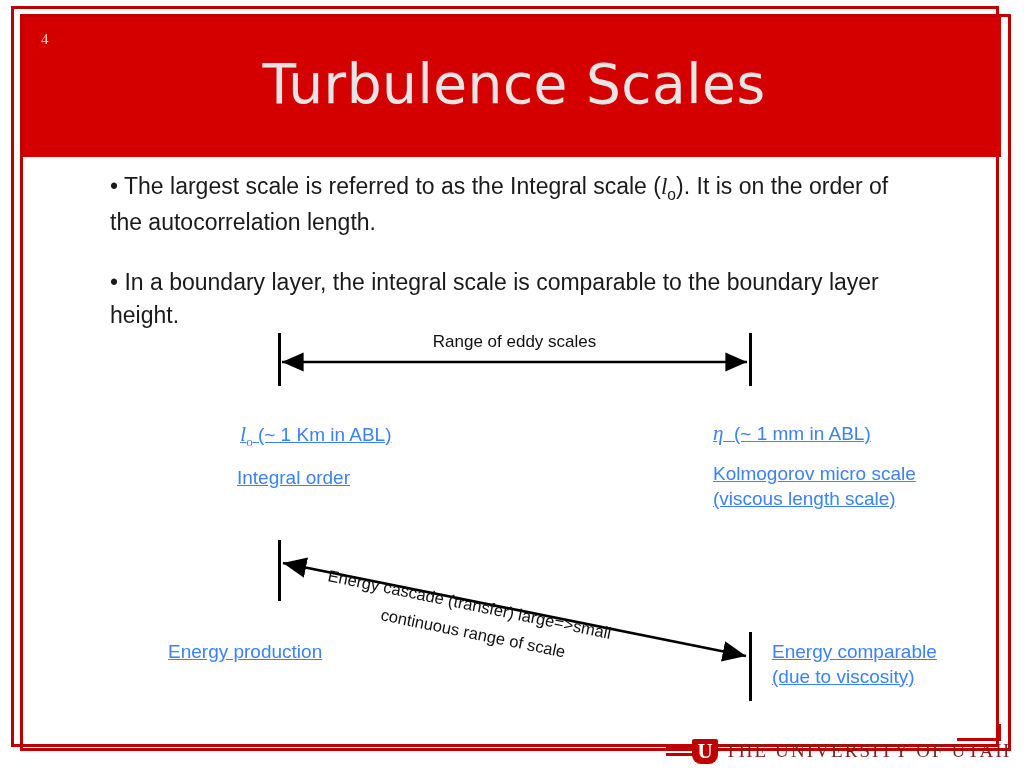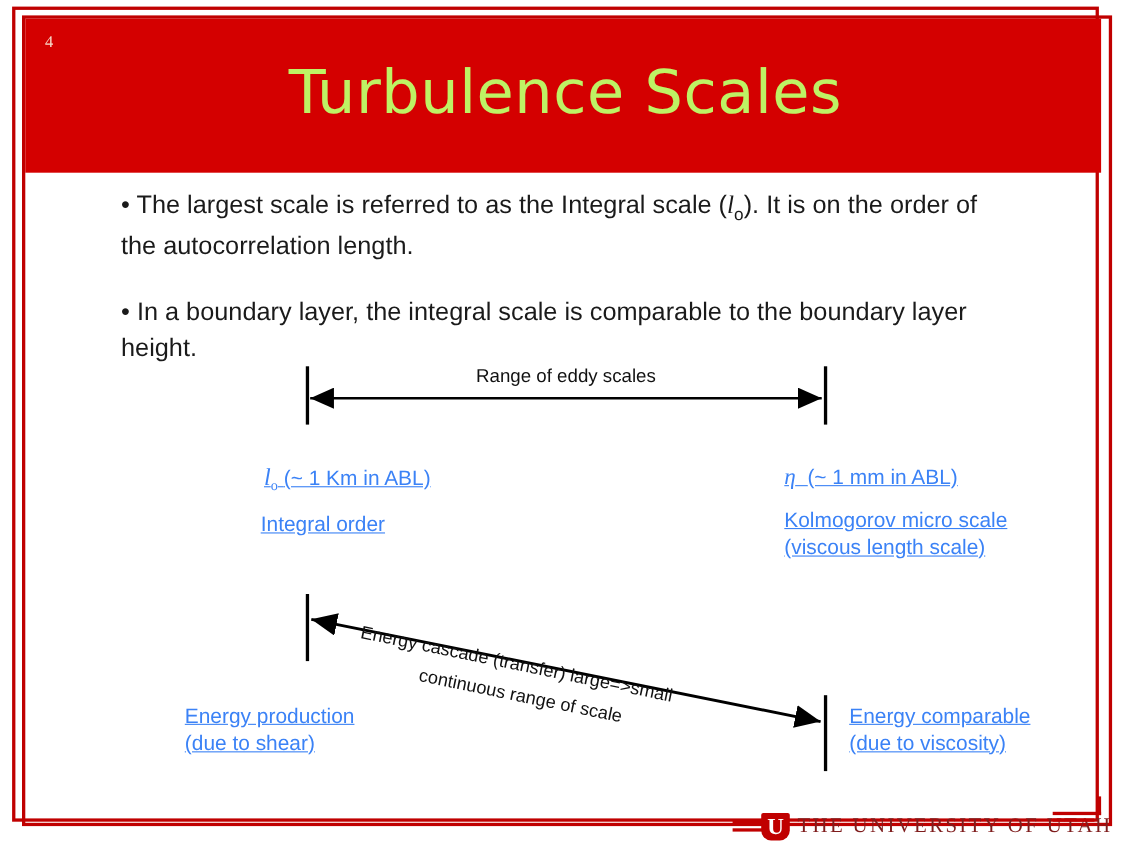--- a/index.html
+++ b/index.html
@@ -43,21 +43,21 @@
     position: absolute;
     left: 18px; top: 14px;
     font-size: 15px;
     color: #f7d9c8;
     font-family: "Liberation Serif", serif;
   }
   .slide-title {
     position: absolute;
     left: 4px; right: 0; top: 40px;
     text-align: center;
-    color: #bef264;
+    color: #e5e5e5;
     font-size: 55px;
     font-weight: 400;
     letter-spacing: 0.5px;
     font-family: "DejaVu Sans", sans-serif;
     line-height: 1.0;
   }
 
   
   .bullets {
     position: absolute;
@@ -212,21 +212,20 @@
     <div class="lbl lbl-kolmo">
       <div>Kolmogorov micro scale</div>
       <div>(viscous length scale)</div>
     </div>
 
     <div class="cascade-text cascade-line1">Energy cascade (transfer) large=&gt;small</div>
     <div class="cascade-text cascade-line2">continuous range of scale</div>
 
     <div class="lbl lbl-prod">
       <div>Energy production</div>
-      <div>(due to shear)</div>
     </div>
     <div class="lbl lbl-diss">
       <div>Energy comparable</div>
       <div>(due to viscosity)</div>
     </div>
   </div>
 
   <div class="logo">
     <div class="logo-bars">
       <div class="b"></div>

